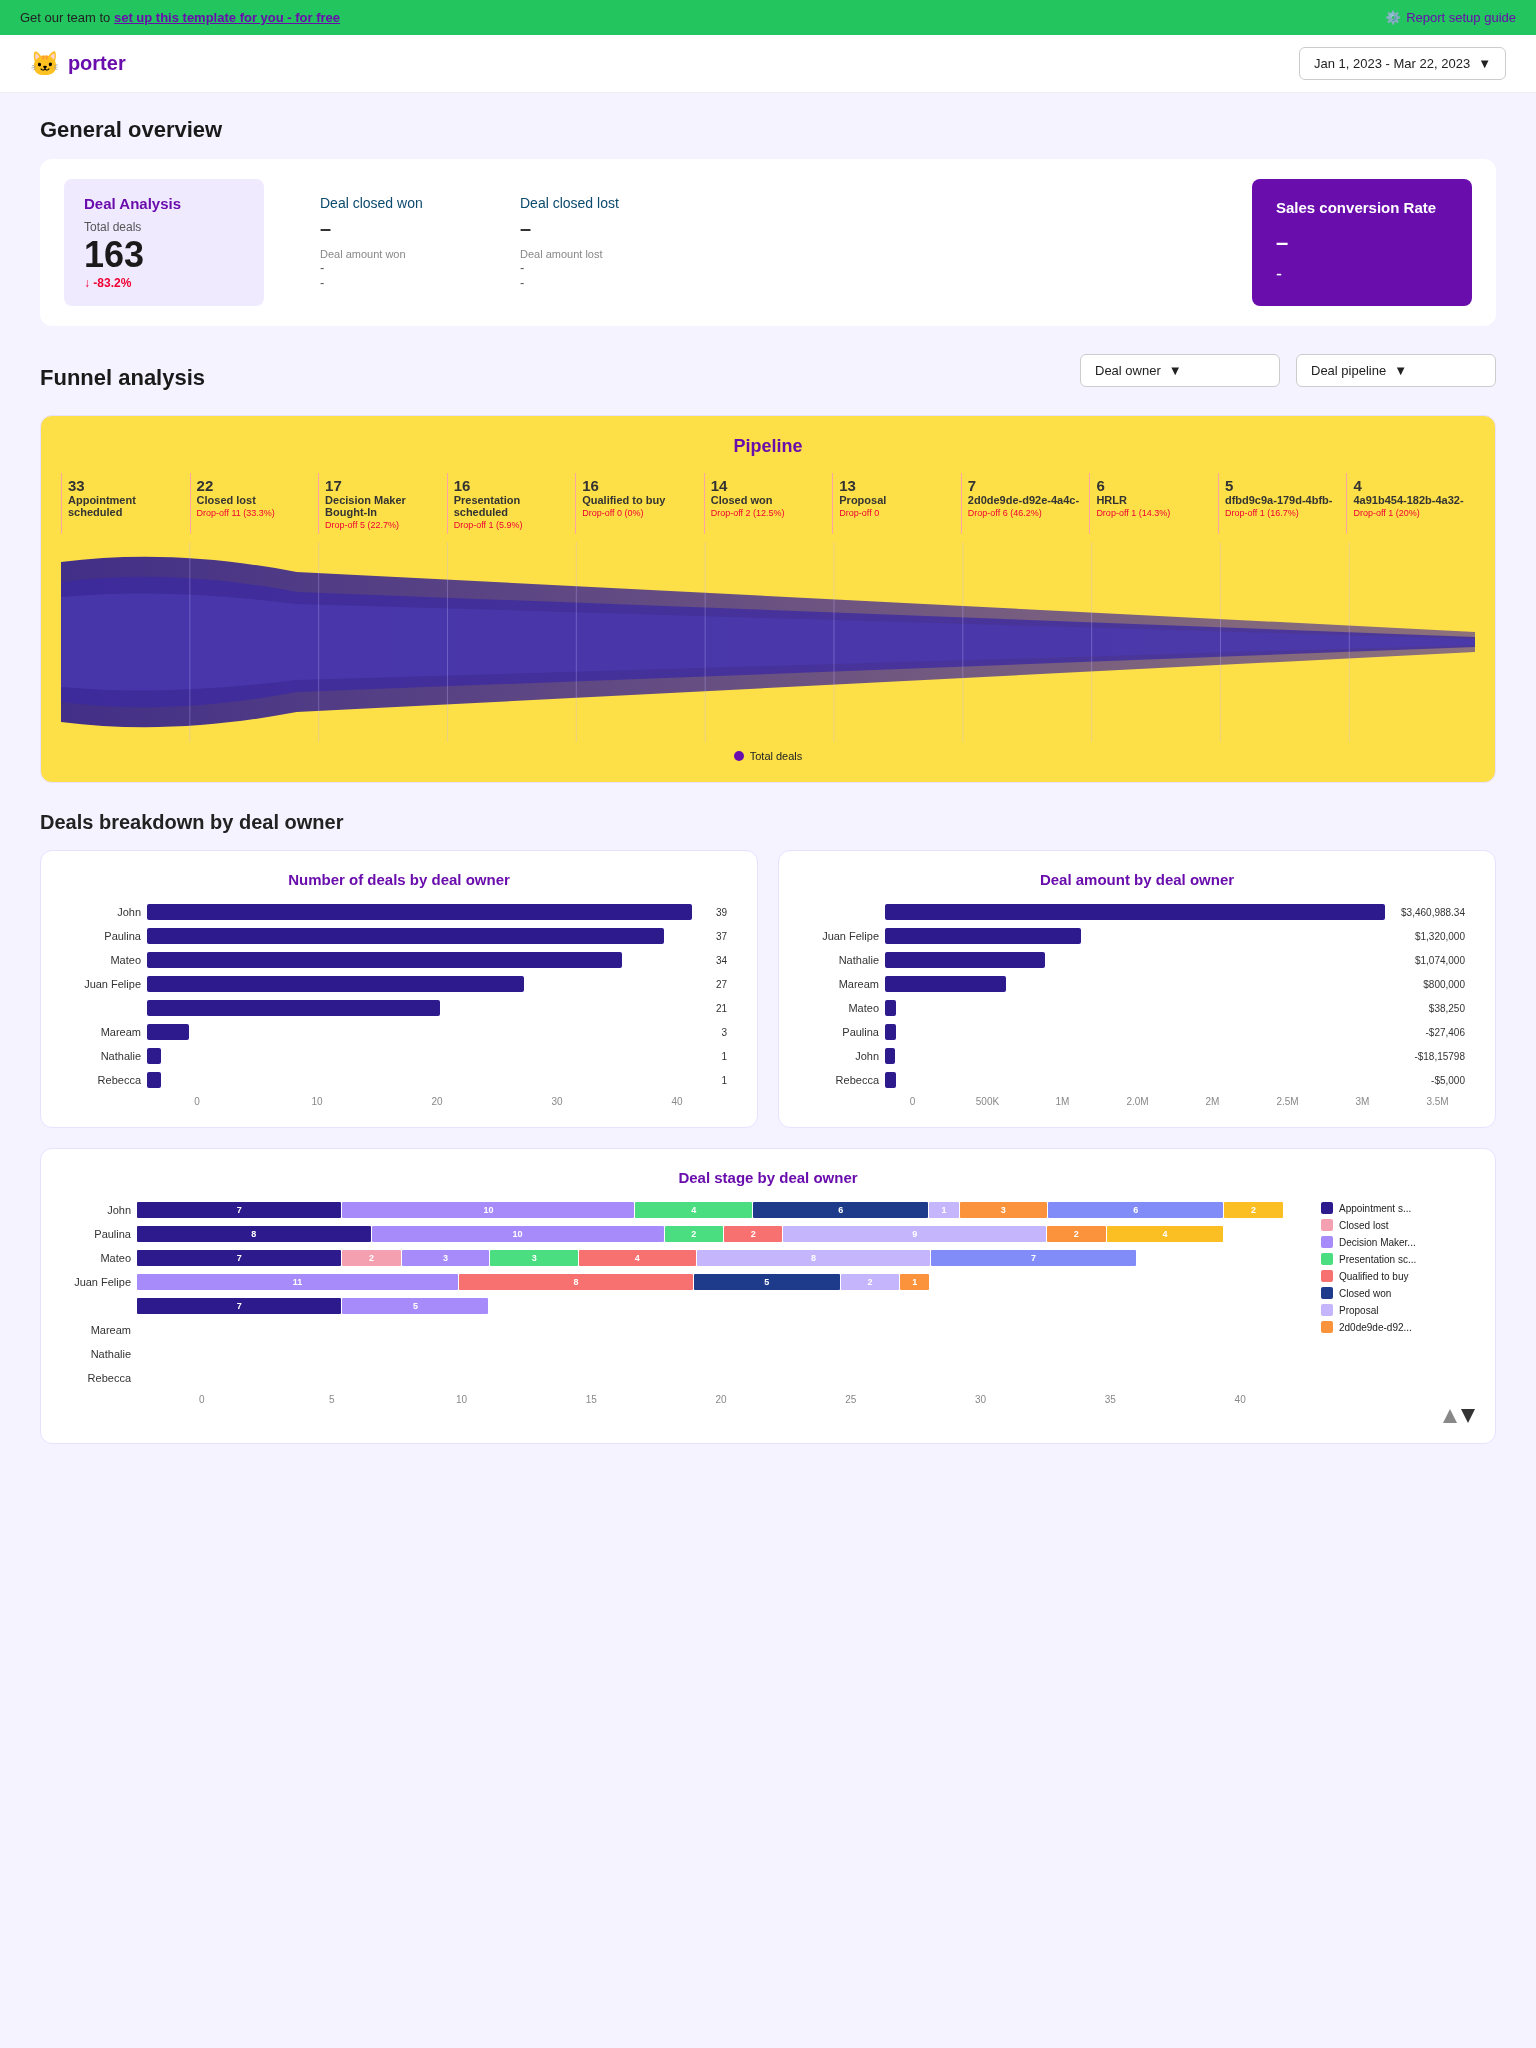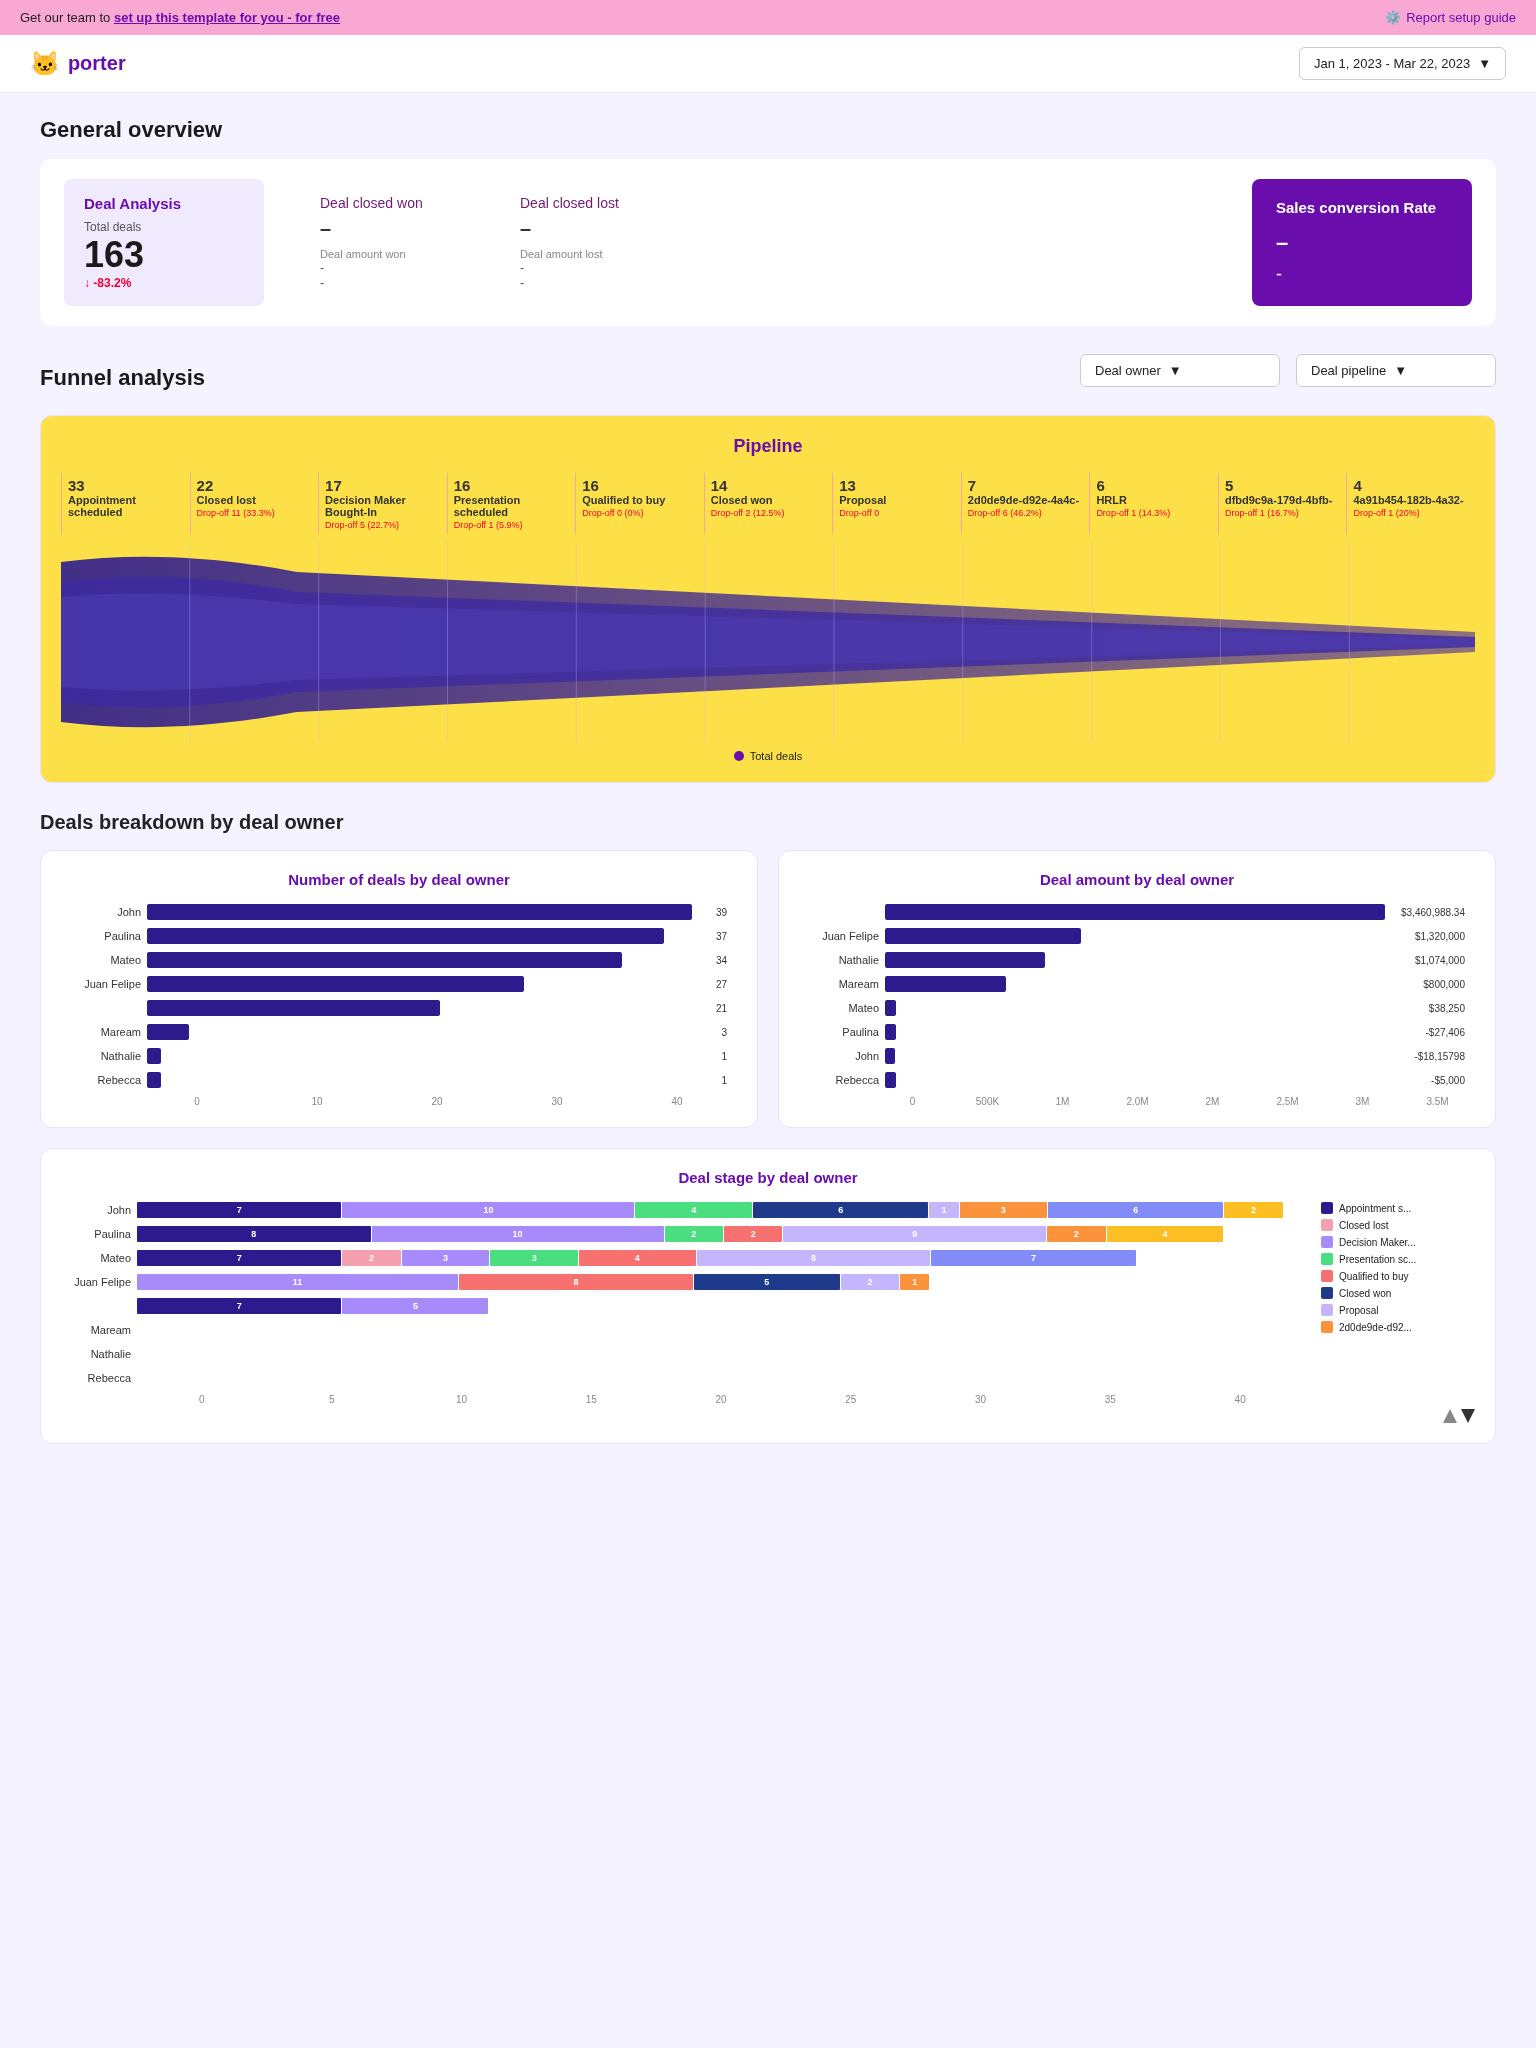--- a/index.html
+++ b/index.html
@@ -1,18 +1,18 @@
 <!DOCTYPE html>
 <html><head>
   <meta charset="utf-8">
   <style>
     * { box-sizing: border-box; margin: 0; padding: 0; }
     body { font-family: -apple-system, BlinkMacSystemFont, 'Segoe UI', sans-serif; background: #f5f3ff; font-size: 13px; color: #222; width: 1536px; }
 
-    .top-banner { background: #f9a8d4; padding: 10px 20px; display: flex; align-items: center; justify-content: space-between; font-size: 13px; }
+    .top-banner { background: #22c55e; padding: 10px 20px; display: flex; align-items: center; justify-content: space-between; font-size: 13px; }
     .top-banner a { color: #6a0dad; font-weight: 600; text-decoration: underline; }
     .report-link { color: #6a0dad; display: flex; align-items: center; gap: 5px; }
 
     .header { background: white; padding: 12px 30px; display: flex; align-items: center; justify-content: flex-end; border-bottom: 1px solid #eee; position: relative; }
     .logo { position: absolute; left: 30px; display: flex; align-items: center; gap: 8px; font-size: 20px; font-weight: 700; color: #6a0dad; }
     .logo-icon { font-size: 24px; }
     .date-picker { border: 1px solid #ccc; border-radius: 6px; padding: 8px 14px; font-size: 13px; display: flex; align-items: center; gap: 8px; cursor: pointer; background: white; }
 
     .main { padding: 24px 40px; }
 
@@ -20,21 +20,21 @@
 
     .overview-card { background: white; border-radius: 12px; padding: 20px 24px; display: flex; gap: 16px; margin-bottom: 28px; }
     .deal-analysis-box { background: #f0eaff; border-radius: 8px; padding: 16px 20px; min-width: 200px; }
     .deal-analysis-title { color: #6a0dad; font-weight: 700; font-size: 15px; margin-bottom: 8px; }
     .total-deals-label { font-size: 12px; color: #555; }
     .total-deals-num { font-size: 36px; font-weight: 700; color: #1a1a1a; }
     .change-negative { color: #e03; font-size: 12px; font-weight: 600; }
 
     .overview-metrics { display: flex; gap: 40px; padding: 16px 40px; flex: 1; }
     .metric-col { min-width: 160px; }
-    .metric-col-title { font-size: 14px; color: #701a75; margin-bottom: 6px; }
+    .metric-col-title { font-size: 14px; color: #0c4a6e; margin-bottom: 6px; }
     .metric-dash { font-size: 20px; font-weight: 600; color: #333; }
     .metric-sub { font-size: 11px; color: #888; margin-top: 8px; }
     .metric-sub-val { font-size: 13px; color: #555; }
 
     .sales-conv-box { background: #6a0dad; border-radius: 8px; padding: 20px 24px; min-width: 220px; color: white; margin-left: auto; }
     .sales-conv-title { font-size: 15px; font-weight: 600; margin-bottom: 14px; }
     .sales-conv-val { font-size: 22px; font-weight: 700; }
     .sales-conv-sub { font-size: 18px; margin-top: 8px; }
 
     .funnel-section { margin-bottom: 28px; }

